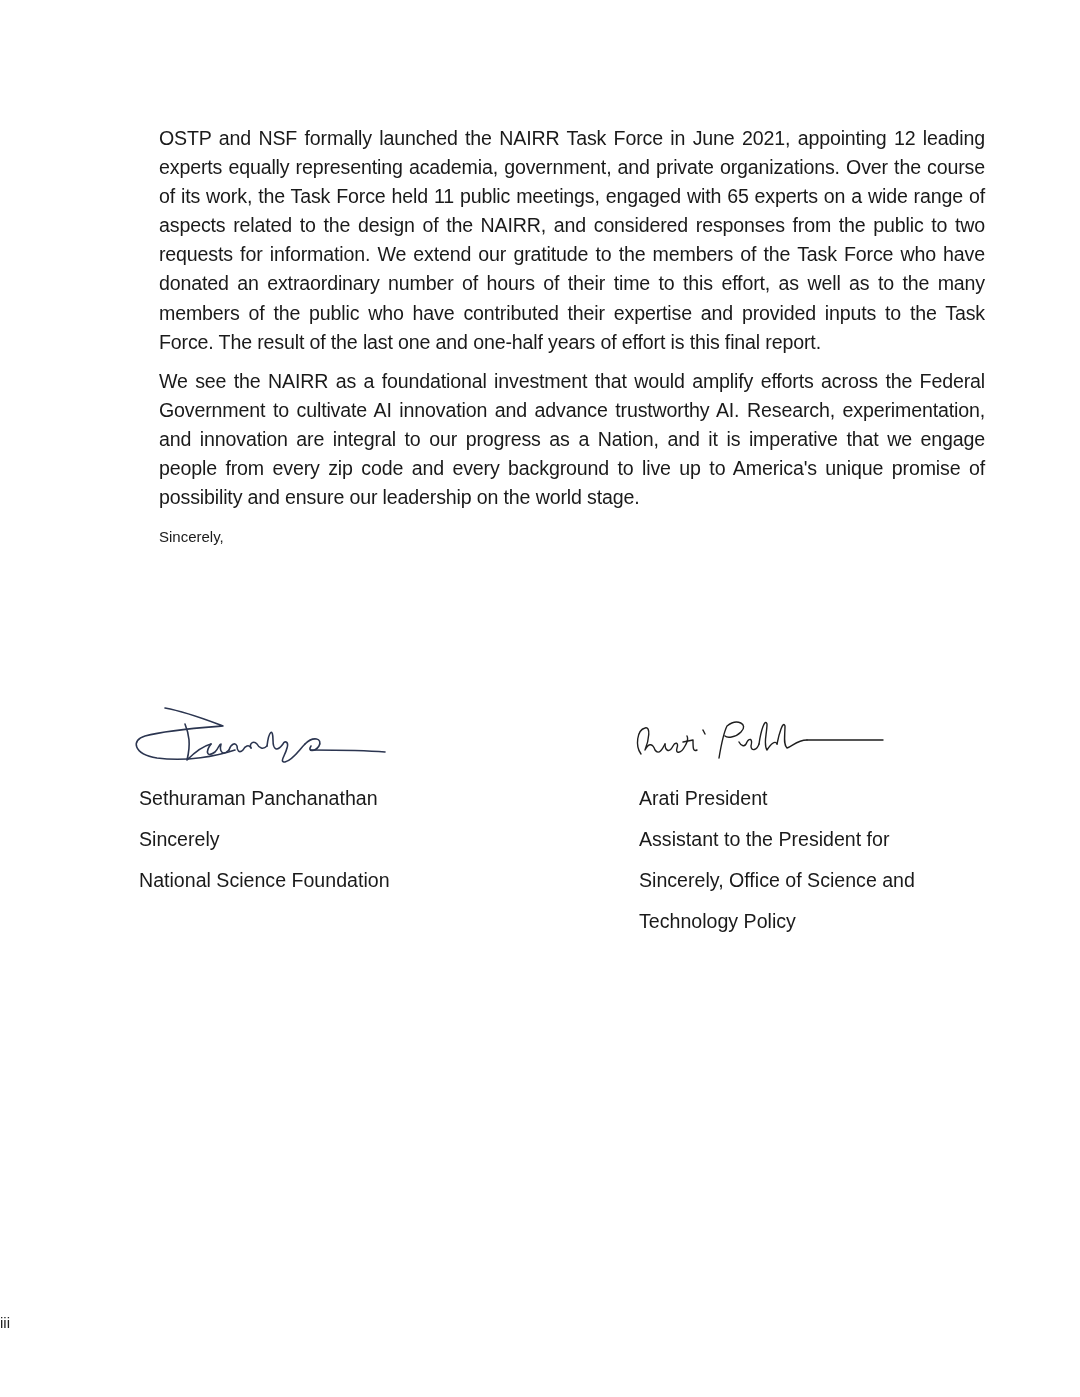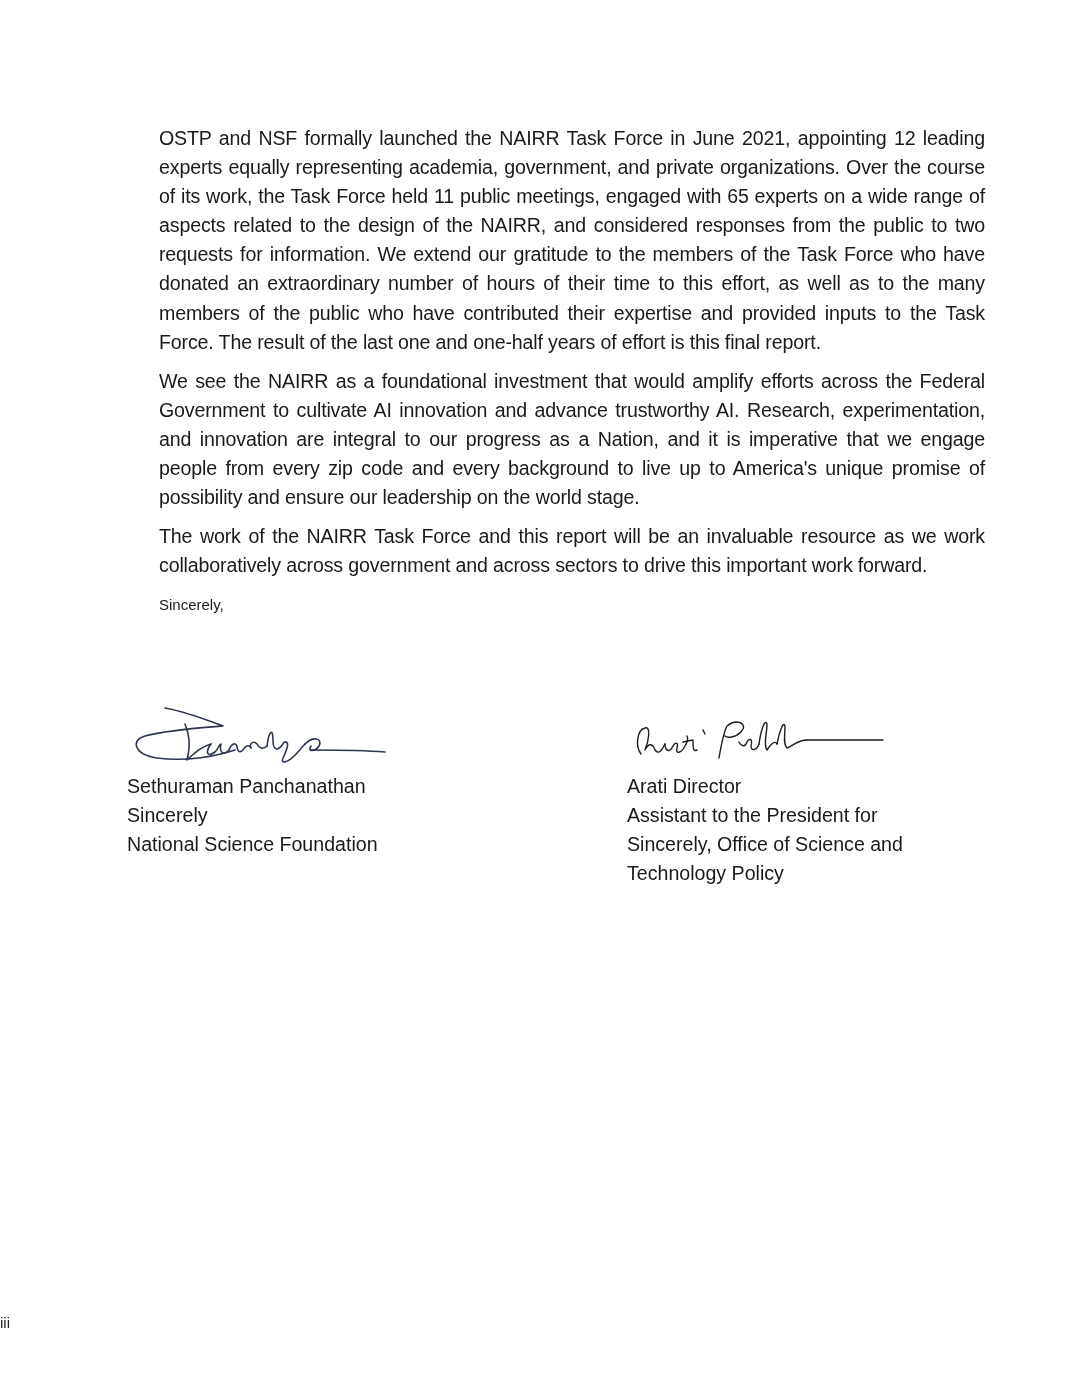--- a/index.html
+++ b/index.html
@@ -46,40 +46,39 @@
       position: relative;
     }
     .sig-img svg {
       position: absolute;
       left: 0;
       top: 0;
     }
     .sig-line {
       font-size: 19.6px;
       line-height: 29px;
-      margin: 0;
+      margin: 12px;
       white-space: nowrap;
     }
     .page-number {
       position: absolute;
       top: 1314px;
       left: 0;
       width: 1080px;
       text-align: left;
       font-size: 15px;
       color: #222;
     }
   </style>
 </head>
 <body>
 
 <div class="page">
   <p class="para">OSTP and NSF formally launched the NAIRR Task Force in June 2021, appointing 12 leading experts equally representing academia, government, and private organizations. Over the course of its work, the Task Force held 11 public meetings, engaged with 65 experts on a wide range of aspects related to the design of the NAIRR, and considered responses from the public to two requests for information. We extend our gratitude to the members of the Task Force who have donated an extraordinary number of hours of their time to this effort, as well as to the many members of the public who have contributed their expertise and provided inputs to the Task Force. The result of the last one and one-half years of effort is this final report.</p>
   <p class="para">We see the NAIRR as a foundational investment that would amplify efforts across the Federal Government to cultivate AI innovation and advance trustworthy AI. Research, experimentation, and innovation are integral to our progress as a Nation, and it is imperative that we engage people from every zip code and every background to live up to America's unique promise of possibility and ensure our leadership on the world stage.</p>
-  <p class="para">The work of the NAIRR Task Force and this report will be an invaluable resource as we work collaboratively across government and across sectors to drive this important work forward.</p>
   <p class="closing">Sincerely,</p>
 </div>
 
 <div class="sig-block sig-left">
   <div class="sig-img">
     <svg width="270" height="72" viewBox="0 0 270 72">
       <g fill="none" stroke="#2b3550" stroke-width="1.6" stroke-linecap="round" stroke-linejoin="round">
         <path d="M38 8 C60 12, 80 20, 96 26 C70 28, 40 30, 18 36 C4 40, 6 54, 30 58 C60 62, 90 56, 108 50"></path>
         <path d="M58 24 C62 34, 64 44, 60 60 C70 50, 76 46, 84 44"></path>
         <path d="M84 44 C78 52, 80 58, 88 52 C92 48, 92 44, 94 44 C92 52, 96 56, 102 50"></path>
@@ -105,19 +104,19 @@
         <path d="M56 42 L66 40 C66 48, 66 52, 70 50"></path>
         <path d="M76 30 L78 34"></path>
         <path d="M92 58 C94 46, 96 34, 100 26 C110 18, 122 24, 114 32 C108 38, 100 38, 98 36"></path>
         <path d="M112 42 C114 46, 118 48, 120 42 C122 38, 126 38, 124 46 C124 52, 130 50, 132 44"></path>
         <path d="M132 44 C134 30, 138 18, 140 24 C140 34, 136 44, 140 50 C144 44, 148 40, 150 44"></path>
         <path d="M150 44 C152 34, 156 20, 158 26 C158 36, 156 44, 160 48 C166 46, 170 40, 180 40"></path>
         <path d="M180 40 C210 40, 235 40, 256 40"></path>
       </g>
     </svg>
   </div>
-  <p class="sig-line">Arati Director</p>
+  <p class="sig-line">Arati President</p>
   <p class="sig-line">Assistant to the President for</p>
   <p class="sig-line">Sincerely, Office of Science and</p>
   <p class="sig-line">Technology Policy</p>
 </div>
 
 <div class="page-number">iii</div>
 
 </body></html>

